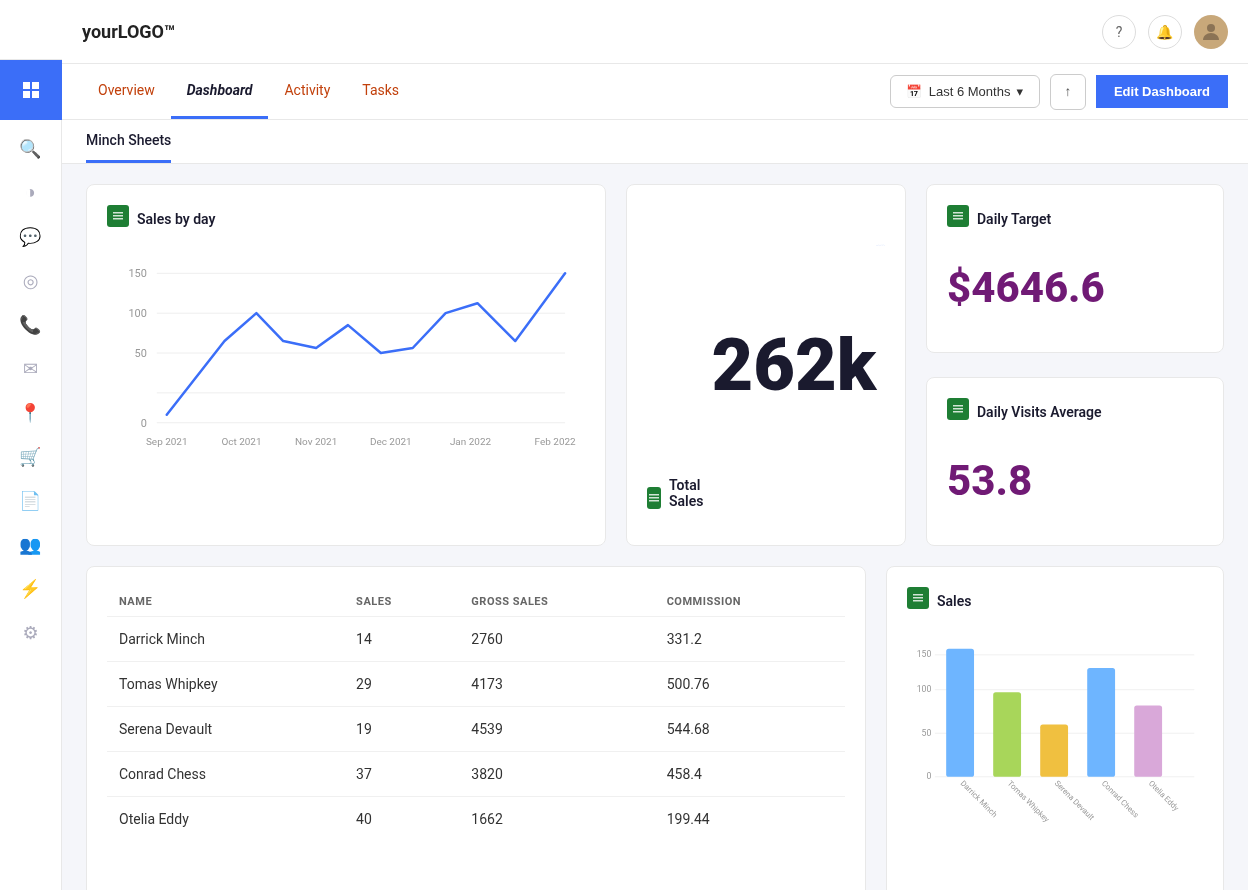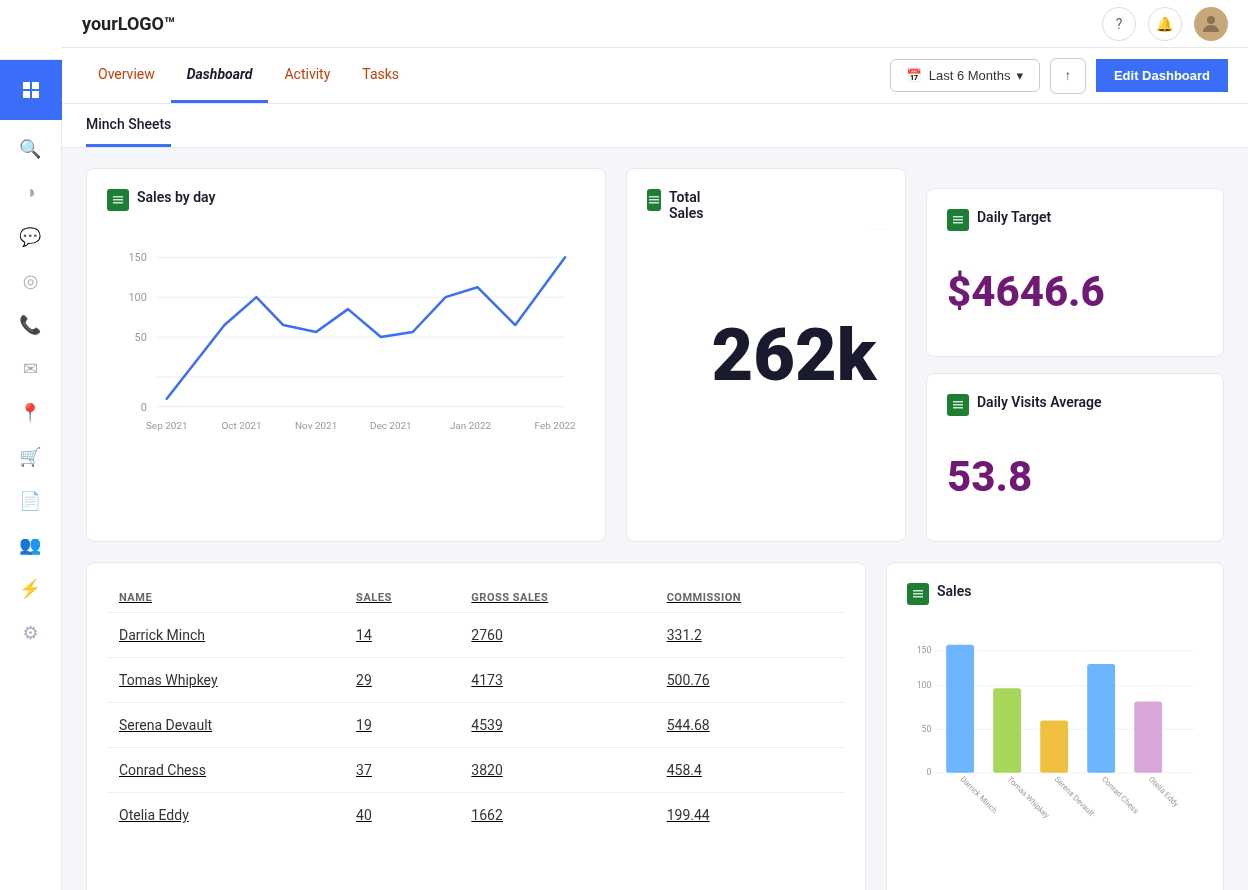--- a/index.html
+++ b/index.html
@@ -10,21 +10,21 @@
     .sidebar-top { width: 62px; height: 60px; background: #fff; border-bottom: 1px solid #e8e8e8; display: flex; align-items: center; justify-content: center; }
     .sidebar-home { width: 62px; height: 60px; background: #3b6ef8; display: flex; align-items: center; justify-content: center; cursor: pointer; }
     .sidebar-home svg { fill: #fff; }
     .sidebar-icons { display: flex; flex-direction: column; align-items: center; padding-top: 8px; gap: 4px; }
     .sidebar-icon { width: 40px; height: 40px; display: flex; align-items: center; justify-content: center; border-radius: 6px; cursor: pointer; color: #aab; font-size: 18px; }
 
     
     .main { flex: 1; display: flex; flex-direction: column; overflow: hidden; }
 
     
-    .topbar { height: 48px; background: #fff; border-bottom: 1px solid #e8e8e8; display: flex; align-items: center; padding: 0 20px; gap: 8px; }
+    .topbar { height: 64px; background: #fff; border-bottom: 1px solid #e8e8e8; display: flex; align-items: center; padding: 0 20px; gap: 8px; }
     .topbar-logo { font-size: 18px; font-weight: 700; color: #222; margin-right: auto; }
     .topbar-actions { display: flex; align-items: center; gap: 12px; }
     .topbar-icon-btn { width: 34px; height: 34px; border-radius: 50%; border: 1px solid #ddd; background: #fff; display: flex; align-items: center; justify-content: center; cursor: pointer; font-size: 14px; color: #666; }
     .avatar { width: 34px; height: 34px; border-radius: 50%; background: #c8a87a; display: flex; align-items: center; justify-content: center; overflow: hidden; cursor: pointer; }
 
     
     .content { flex: 1; overflow-y: auto; }
 
     
     .nav-tabs { background: #fff; border-bottom: 1px solid #e8e8e8; display: flex; align-items: center; padding: 0 20px; gap: 0; }
@@ -40,36 +40,36 @@
     .sub-nav-item { display: inline-block; padding: 12px 0; font-size: 14px; color: #1a1a2e; font-weight: 500; border-bottom: 3px solid #3b6ef8; }
 
     
     .dashboard { padding: 20px 24px; display: flex; flex-direction: column; gap: 20px; }
 
     
     .cards-row { display: flex; gap: 20px; align-items: stretch; }
 
     
     .card { background: #fff; border-radius: 8px; border: 1px solid #e8e8e8; padding: 20px; }
-    .card-title { display: flex; align-items: flex-start; gap: 8px; font-size: 14px; font-weight: 600; color: #1a1a2e; margin-bottom: 16px; }
+    .card-title { display: flex; align-items: flex-end; gap: 8px; font-size: 14px; font-weight: 600; color: #1a1a2e; margin-bottom: 16px; }
     .card-icon { width: 22px; height: 22px; background: #1e7e34; border-radius: 3px; display: flex; align-items: center; justify-content: center; }
     .card-icon svg { width: 14px; height: 14px; fill: #fff; }
 
     .chart-card { flex: 0 0 520px; }
     .total-sales-card { flex: 0 0 280px; display: flex; flex-direction: row; }
     .total-sales-value { font-size: 72px; font-weight: 900; color: #1a1a2e; text-align: center; margin: auto 0; padding: 10px 0; }
 
-    .metric-col { flex: 1; display: flex; flex-direction: column; gap: 16px; margin-top: 20px; }
+    .metric-col { flex: 1; display: flex; flex-direction: column; gap: 24px; }
     .metric-card { flex: 1; }
     .metric-value { font-size: 42px; font-weight: 800; color: #701a75; text-align: left; padding: 20px 0; }
 
     
     .bottom-row { display: flex; gap: 20px; }
     .table-card { flex: 0 0 780px; }
-    table { width: 100%; border-collapse: collapse; text-decoration: underline; }
+    table { width: 100%; border-collapse: collapse; }
     th { text-align: left; font-size: 11px; font-weight: 700; color: #666; padding: 8px 12px; text-transform: uppercase; letter-spacing: 0.5px; }
     td { padding: 14px 12px; font-size: 14px; color: #333; border-top: 1px solid #f0f0f0; }
     .bar-chart-card { flex: 1; }
 
     
     .line-chart-container { width: 100%; height: 220px; position: relative; }
     .chart-axis-label { font-size: 11px; fill: #999; }
 
     
     .bar-chart-container { width: 100%; height: 260px; }

